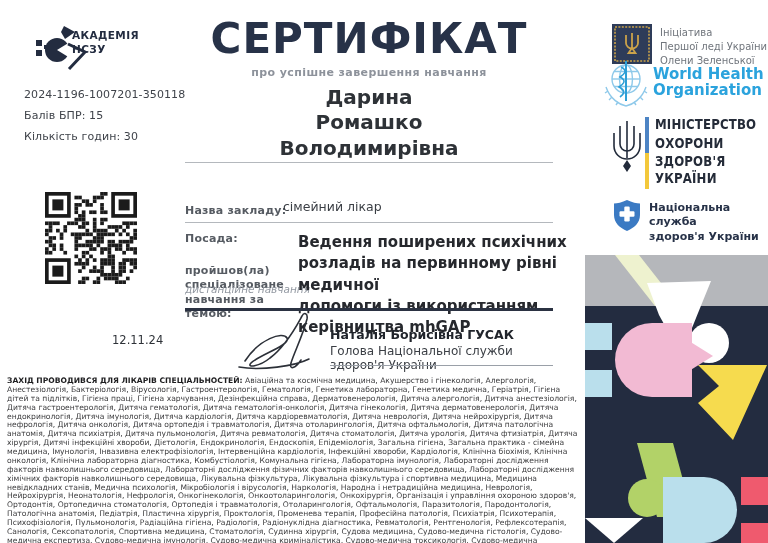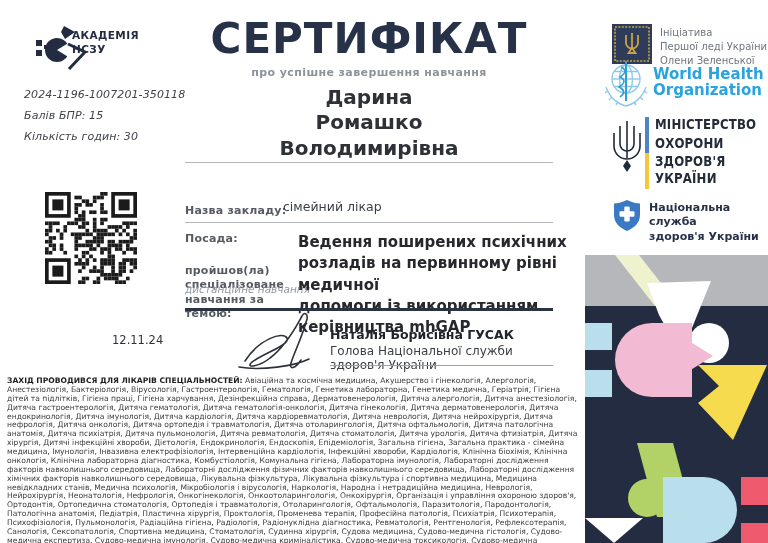--- a/index.html
+++ b/index.html
@@ -1,20 +1,20 @@
 <!DOCTYPE html>
 <html><head>
 <meta charset="utf-8">
 <style>
   html,body{margin:0;padding:0;}
   body{width:768px;height:543px;position:relative;background:#ffffff;overflow:hidden;
        font-family:"DejaVu Sans","Liberation Sans",sans-serif;color:#33363c;}
   .abs{position:absolute;}
   
-  .meta{font-size:11px;color:#3f434a;letter-spacing:.1px;font-style:italic;}
+  .meta{font-size:11px;color:#3f434a;letter-spacing:.1px;}
   .date{font-size:11.5px;color:#2e3238;}
   
   .center{left:185px;top:0;width:368px;height:505px;}
   .title{top:18px;left:0;right:0;text-align:center;font-size:42px;font-weight:800;
          color:#273248;letter-spacing:1px;line-height:1;}
   .subtitle{top:66px;left:0;right:0;text-align:center;font-size:11px;font-weight:700;
             color:#8d929b;letter-spacing:.4px;}
   .name{top:85px;left:0;right:0;text-align:center;font-size:20px;font-weight:700;
         color:#2e3237;line-height:1.27;}
   .rule{height:1px;background:#b4b8bd;left:0;right:0;}

